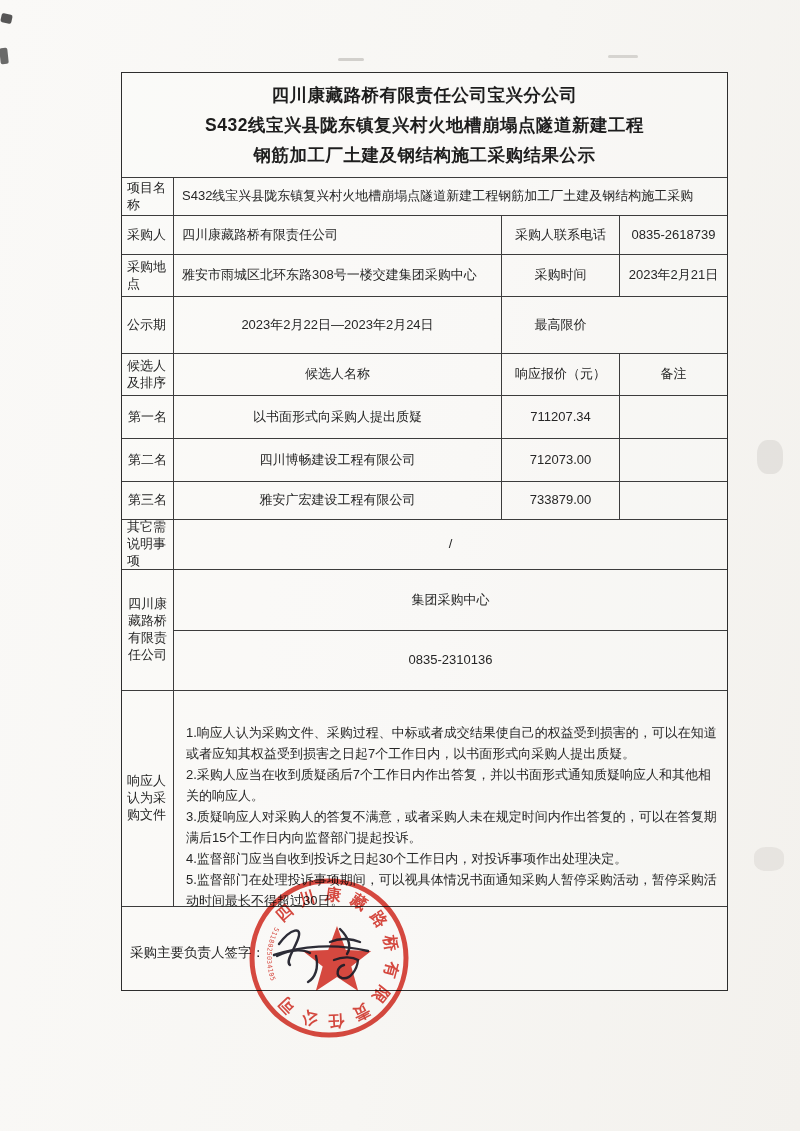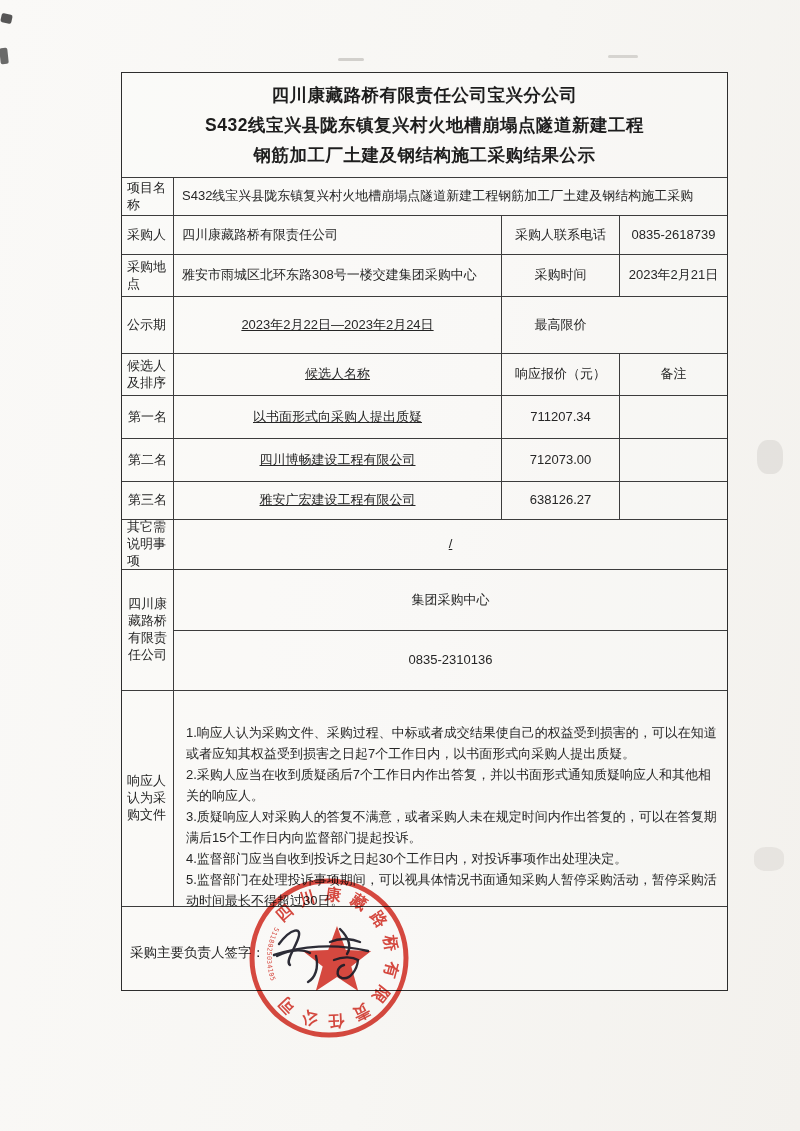--- a/index.html
+++ b/index.html
@@ -28,21 +28,21 @@
   .row.first{border-top:none;align-items:center;}
   .cell{box-sizing:border-box;border-left:1.4px solid #3c3c3c;display:flex;align-items:center;font-size:13px;line-height:1.3;}
   .cell.cfirst{border-left:none;}
   .lab{width:51px;padding:2px 3px 2px 5px;flex:none;}
   .lab.center{justify-content:center;text-align:center;padding:2px 1px;}
   .wide{width:328px;flex:none;}
   .c3{width:118px;flex:none;justify-content:center;text-align:center;}
   .c4{flex:1;justify-content:center;text-align:center;}
   .span234{flex:1;}
   .pad{padding:3px 8px;}
-  .centered{justify-content:center;text-align:center;text-decoration:underline;}
+  .centered{justify-content:center;text-align:center;}
   .title-block{height:104px;display:flex;flex-direction:column;justify-content:center;align-items:center;}
   .title-line{font-size:17.5px;font-weight:bold;line-height:1.72;letter-spacing:.5px;color:#1d1d1d;}
   .stack{flex-direction:column;align-items:stretch;padding:0;}
   .substack{display:flex;flex-direction:column;width:100%;height:100%;}
   .sub{flex:none;display:flex;align-items:center;justify-content:center;box-sizing:border-box;}
   .sub2{border-top:1.4px solid #3c3c3c;}
   .notice-cell{align-items:flex-start;padding:31px 10px 8px 12px;font-size:13px;line-height:21px;display:block;}
   .notice-cell p{margin:0;}
   .sig-row{height:84px;}
   .sig-cell{width:100%;padding-left:8px;font-size:13.5px;align-items:center;}
@@ -113,21 +113,21 @@
     <div class="row" style="height:43px">
       <div class="cell cfirst lab center">第二名</div>
       <div class="cell wide centered">四川博畅建设工程有限公司</div>
       <div class="cell c3">712073.00</div>
       <div class="cell c4"></div>
     </div>
 
     <div class="row" style="height:38px">
       <div class="cell cfirst lab center">第三名</div>
       <div class="cell wide centered">雅安广宏建设工程有限公司</div>
-      <div class="cell c3">638126.27</div>
+      <div class="cell c3">733879.00</div>
       <div class="cell c4"></div>
     </div>
 
     <div class="row" style="height:50px">
       <div class="cell cfirst lab">其它需说明事项</div>
       <div class="cell span234 centered">/</div>
     </div>
 
     <div class="row" style="height:121px">
       <div class="cell cfirst lab center">四川康藏路桥有限责任公司</div>

